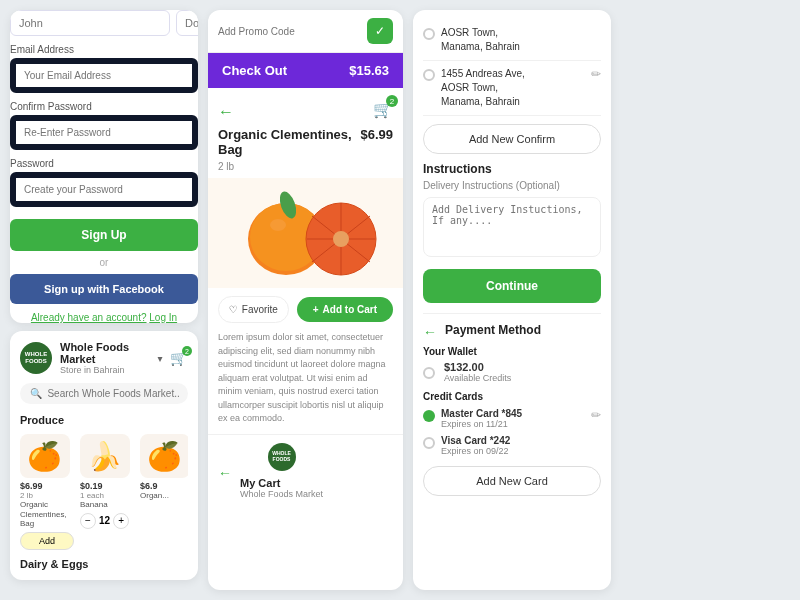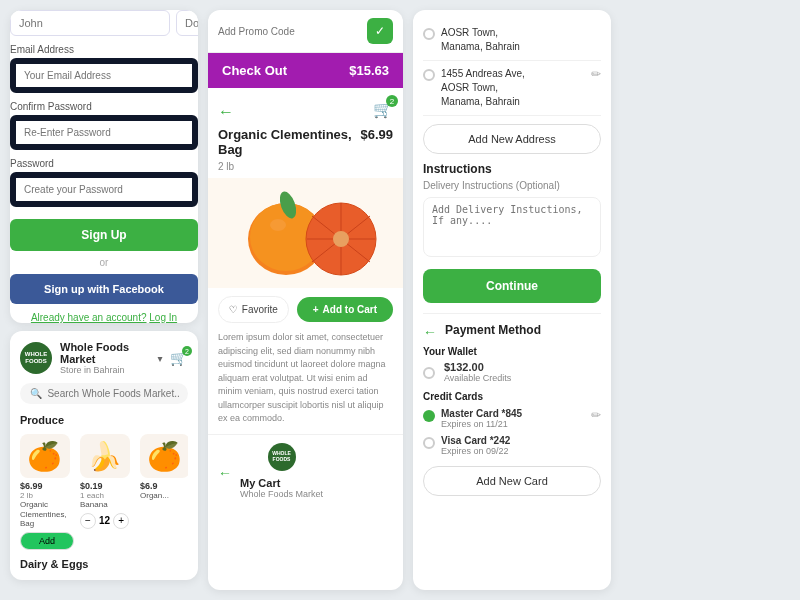--- a/index.html
+++ b/index.html
@@ -208,21 +208,21 @@
     .product-qty {
       font-size: 8px;
       color: #888;
     }
     .product-name {
       font-size: 8px;
       color: #555;
       line-height: 1.2;
     }
     .add-btn-sm {
-      background: #22c55e;
+      background: #fef9c3;
       border: 1px solid #ddd;
       border-radius: 16px;
       padding: 3px 8px;
       font-size: 9px;
       cursor: pointer;
       margin-top: 3px;
       width: 100%;
     }
     .qty-control {
       display: flex;
@@ -278,21 +278,21 @@
       height: 26px;
       background: #3cb043;
       border-radius: 6px;
       display: flex;
       align-items: center;
       justify-content: center;
       color: white;
       font-size: 12px;
     }
     .checkout-bar {
-      background: #a21caf;
+      background: #6d28d9;
       display: flex;
       align-items: center;
       justify-content: space-between;
       padding: 10px 14px;
       margin-bottom: 4px;
     }
     .checkout-bar span {
       color: white;
       font-size: 13px;
       font-weight: 700;
@@ -794,21 +794,21 @@
     <div class="radio-circle"></div>
     <div class="address-text">AOSR Town,<br>Manama, Bahrain</div>
   </div>
 
   <div class="address-item">
     <div class="radio-circle selected"></div>
     <div class="address-text">1455 Andreas Ave,<br>AOSR Town,<br>Manama, Bahrain</div>
     <span class="edit-icon">✏</span>
   </div>
 
-  <button class="btn-add-address">Add New Address</button>
+  <button class="btn-add-address">Add New Confirm</button>
 
   <div class="instructions-label">Instructions</div>
   <div class="delivery-sub-label">Delivery Instructions (Optional)</div>
   <textarea class="delivery-textarea" placeholder="Add Delivery Instuctions, If any...." style=""></textarea>
 
   <button class="btn-continue">Continue</button>
 
   
   <div class="payment-section">
     <div class="payment-header">

